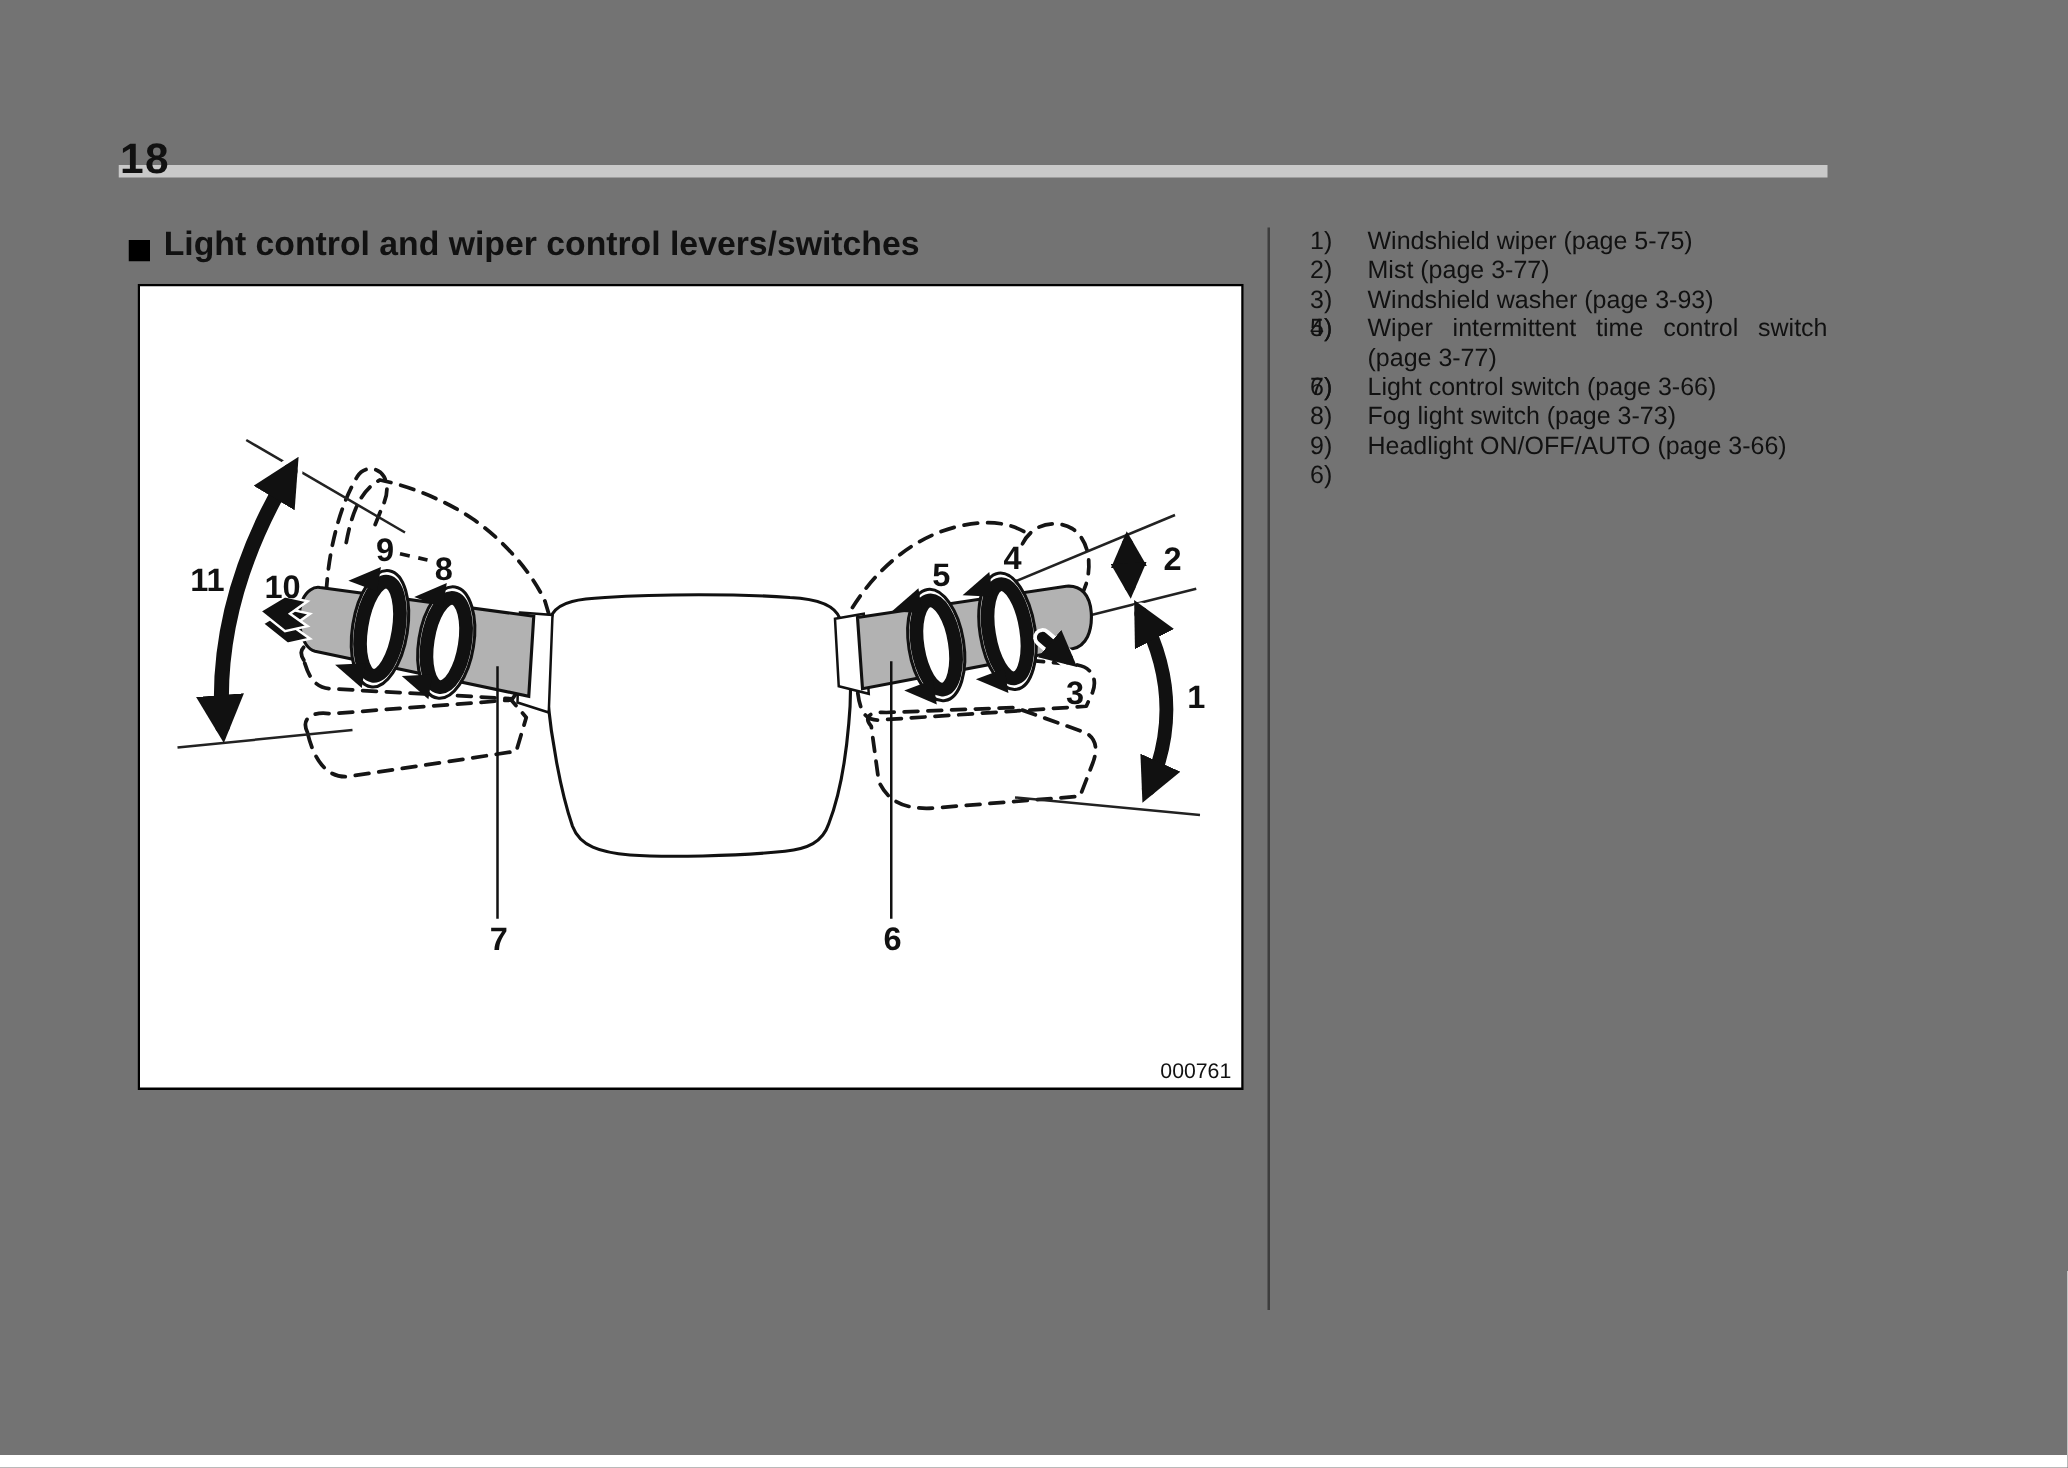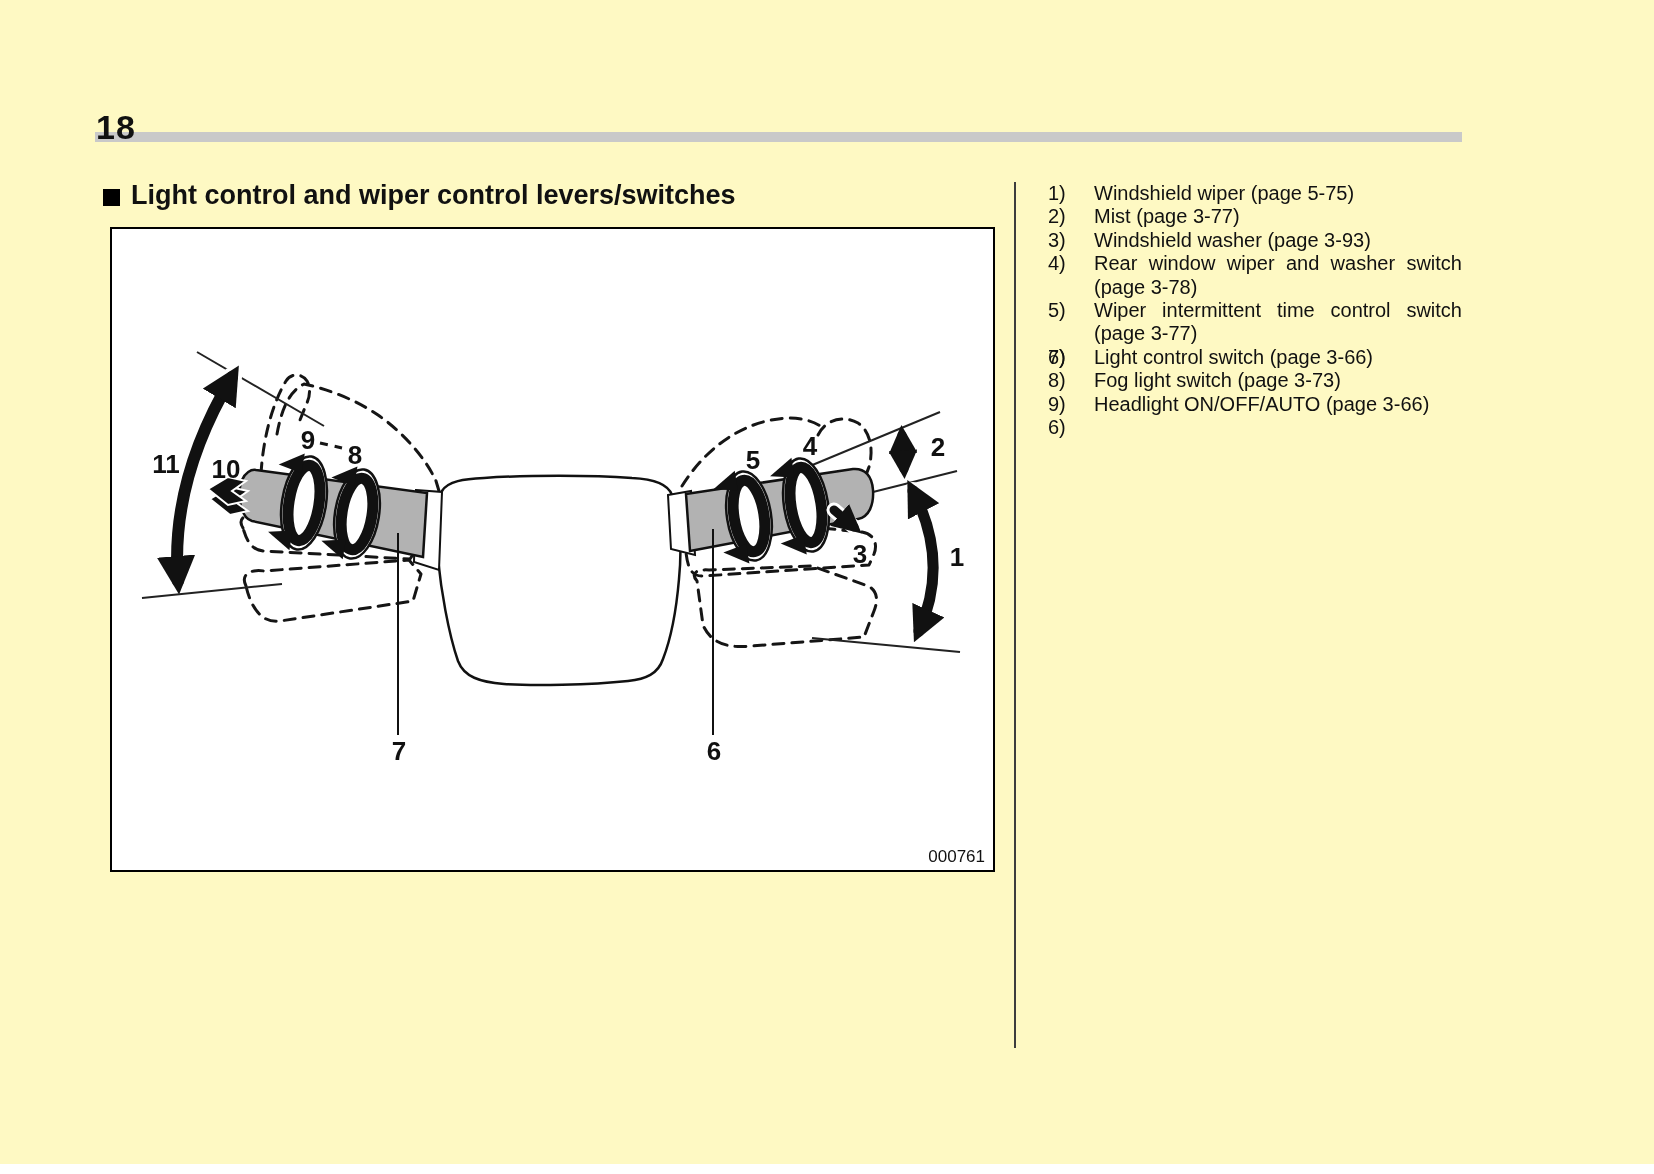--- a/index.html
+++ b/index.html
@@ -1,25 +1,25 @@
 <!DOCTYPE html>
 <html><head>
 <meta charset="utf-8">
 <style>
   html,body{margin:0;padding:0;background:#ffffff;}
-  #page{position:relative;width:1654px;height:1164px;background:#fef9c3;
+  #page{position:relative;width:1654px;height:1164px;background:#737373;
         font-family:"Liberation Sans", sans-serif;color:#111;overflow:hidden;}
 
   .page-num{position:absolute;left:96px;top:108px;font-size:34px;font-weight:bold;
             letter-spacing:1px;z-index:2;}
   .header-rule{position:absolute;left:95px;top:132px;width:1367px;height:10px;
                background:#c9c9c9;z-index:1;}
 
   .section-heading{position:absolute;left:103px;top:181px;display:flex;
-                   align-items:center;gap:11px;z-index:2;}
+                   align-items:flex-end;gap:11px;z-index:2;}
   .heading-bullet{width:17px;height:17px;background:#000;margin-top:5px;flex:0 0 auto;}
   .heading-text{font-size:27px;font-weight:bold;line-height:28px;white-space:nowrap;}
 
   .figure-box{position:absolute;left:110px;top:227px;width:885px;height:645px;
               border:2px solid #000;box-sizing:border-box;background:#fff;}
   .figure-box svg{display:block;}
 
   .column-divider{position:absolute;left:1014px;top:182px;width:2px;height:866px;
                   background:#3d3d3d;}
 
@@ -156,21 +156,20 @@
     <div class="legend-item">
       <span class="num">2)</span>
       <span>Mist (page 3-77)</span>
     </div>
     <div class="legend-item">
       <span class="num">3)</span>
       <span>Windshield washer (page 3-93)</span>
     </div>
     <div class="legend-item">
       <span class="num">4)</span>
-      <span>Rear window wiper and washer switch (page 3-78)</span>
     </div>
     <div class="legend-item">
       <span class="num">5)</span>
       <span>Wiper intermittent time control switch (page 3-77)</span>
     </div>
     <div class="legend-item">
       <span class="num">6)</span>
     </div>
     <div class="legend-item">
       <span class="num">7)</span>

